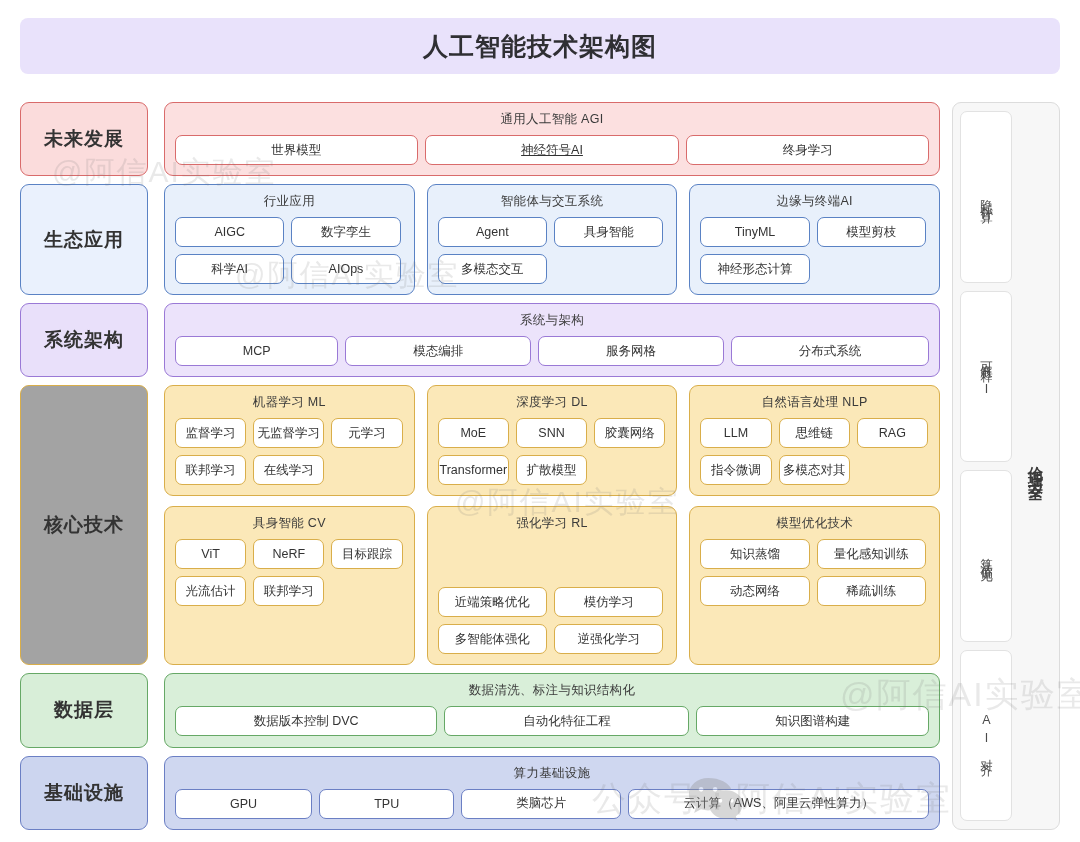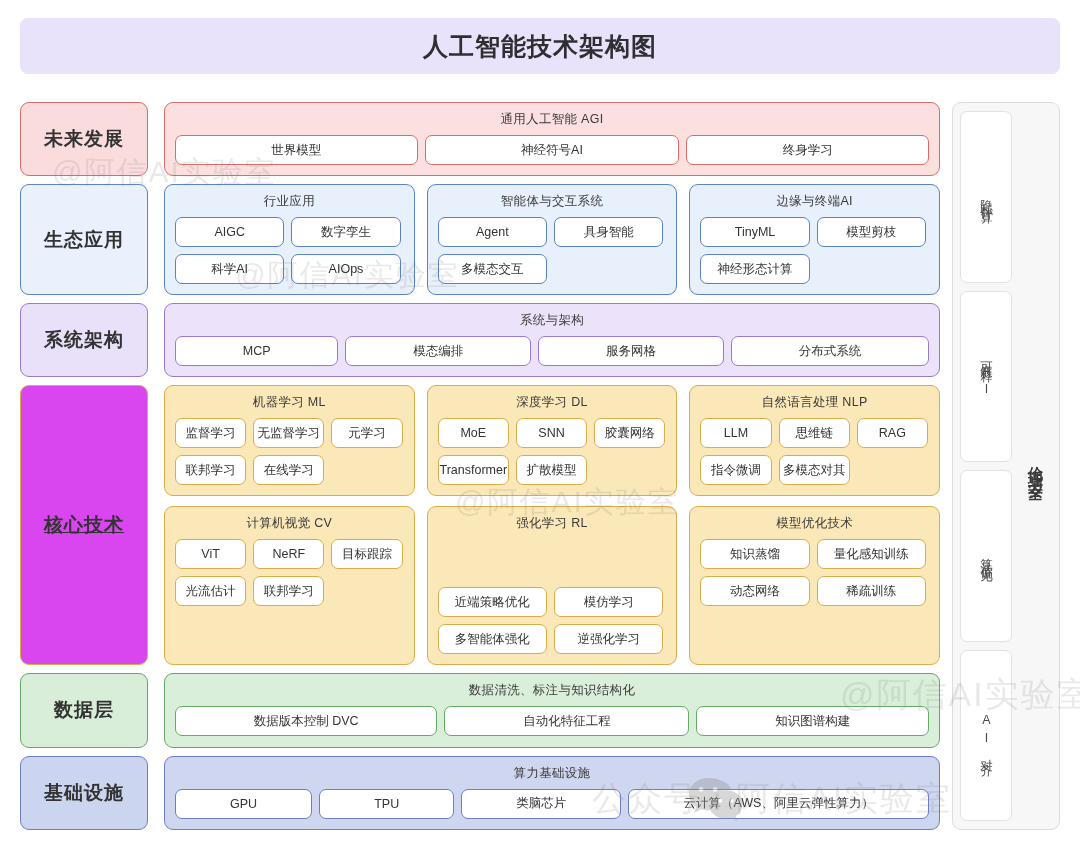--- a/index.html
+++ b/index.html
@@ -133,21 +133,21 @@
   .c-blue   { background: #e8f0fb; border-color: #5a82c4; }
   .c-blue .chip, .chip.c-blue { border-color: #5a82c4; }
   .c-blue-lab { background: #eaf1fd; border-color: #5a82c4; }
 
   .c-purple { background: #ece3fb; border-color: #9a79d6; }
   .c-purple .chip, .chip.c-purple { border-color: #9a79d6; }
   .c-purple-lab { background: #e9e0fa; border-color: #9a79d6; }
 
   .c-yellow { background: #fbe8b8; border-color: #d9ae4a; }
   .c-yellow .chip, .chip.c-yellow { border-color: #d9ae4a; }
-  .c-yellow-lab { background: #d946ef; border-color: #d9ae4a; text-decoration: underline; }
+  .c-yellow-lab { background: #a3a3a3; border-color: #d9ae4a; }
 
   .c-green  { background: #d9efd9; border-color: #66a866; }
   .c-green .chip, .chip.c-green { border-color: #66a866; }
   .c-green-lab { background: #d8eed8; border-color: #66a866; }
 
   .c-indigo { background: #cfd7f0; border-color: #6b7fc4; }
   .c-indigo .chip, .chip.c-indigo { border-color: #6b7fc4; }
   .c-indigo-lab { background: #ccd5ef; border-color: #6b7fc4; }
 
   
@@ -207,21 +207,21 @@
   <div class="body-grid">
 
     <div class="layers-col" id="layers-col">
         <div class="layer-row" style="flex: 1.1 1 0px;">
           <div class="layer-label c-pink-lab">未来发展</div>
           <div class="layer-content">
             <div class="group c-pink" style="flex: 1 1 0px;">
               <div class="group-title">通用人工智能 AGI</div>
               <div class="chips">
                 <div class="chip" style="border-color: rgb(217, 107, 107);">世界模型</div>
-                <div class="chip" style="border-color: rgb(217, 107, 107);">神经符号AI</div>
+                <div class="chip" style="border-color: rgb(217, 107, 107); text-decoration: underline;">神经符号AI</div>
                 <div class="chip" style="border-color: rgb(217, 107, 107);">终身学习</div>
               </div>
             </div>
           </div>
         </div>
         <div class="layer-row" style="flex: 1.55 1 0px;">
           <div class="layer-label c-blue-lab">生态应用</div>
           <div class="layer-content">
             <div class="group c-blue" style="flex: 1 1 0px;">
               <div class="group-title">行业应用</div>
@@ -294,21 +294,21 @@
                   <div class="chip" style="border-color: rgb(217, 174, 74); flex: 1 1 calc(33.3333% - 8px); max-width: calc(33.3333% - 5px);">LLM</div>
                   <div class="chip" style="border-color: rgb(217, 174, 74); flex: 1 1 calc(33.3333% - 8px); max-width: calc(33.3333% - 5px);">思维链</div>
                   <div class="chip" style="border-color: rgb(217, 174, 74); flex: 1 1 calc(33.3333% - 8px); max-width: calc(33.3333% - 5px);">RAG</div>
                   <div class="chip" style="border-color: rgb(217, 174, 74); flex: 1 1 calc(33.3333% - 8px); max-width: calc(33.3333% - 5px);">指令微调</div>
                   <div class="chip" style="border-color: rgb(217, 174, 74); flex: 1 1 calc(33.3333% - 8px); max-width: calc(33.3333% - 5px);">多模态对其</div>
                 </div>
               </div>
             </div>
             <div style="display: flex; gap: 12px; flex: 1 1 0px;">
               <div class="group c-yellow" style="flex: 1 1 0px;">
-                <div class="group-title">计算机视觉 CV</div>
+                <div class="group-title">具身智能 CV</div>
                 <div class="chips">
                   <div class="chip" style="border-color: rgb(217, 174, 74); flex: 1 1 calc(33.3333% - 8px); max-width: calc(33.3333% - 5px);">ViT</div>
                   <div class="chip" style="border-color: rgb(217, 174, 74); flex: 1 1 calc(33.3333% - 8px); max-width: calc(33.3333% - 5px);">NeRF</div>
                   <div class="chip" style="border-color: rgb(217, 174, 74); flex: 1 1 calc(33.3333% - 8px); max-width: calc(33.3333% - 5px);">目标跟踪</div>
                   <div class="chip" style="border-color: rgb(217, 174, 74); flex: 1 1 calc(33.3333% - 8px); max-width: calc(33.3333% - 5px);">光流估计</div>
                   <div class="chip" style="border-color: rgb(217, 174, 74); flex: 1 1 calc(33.3333% - 8px); max-width: calc(33.3333% - 5px);">联邦学习</div>
                 </div>
               </div>
               <div class="group c-yellow" style="flex: 1 1 0px; gap: 48px;">
                 <div class="group-title">强化学习 RL</div>

